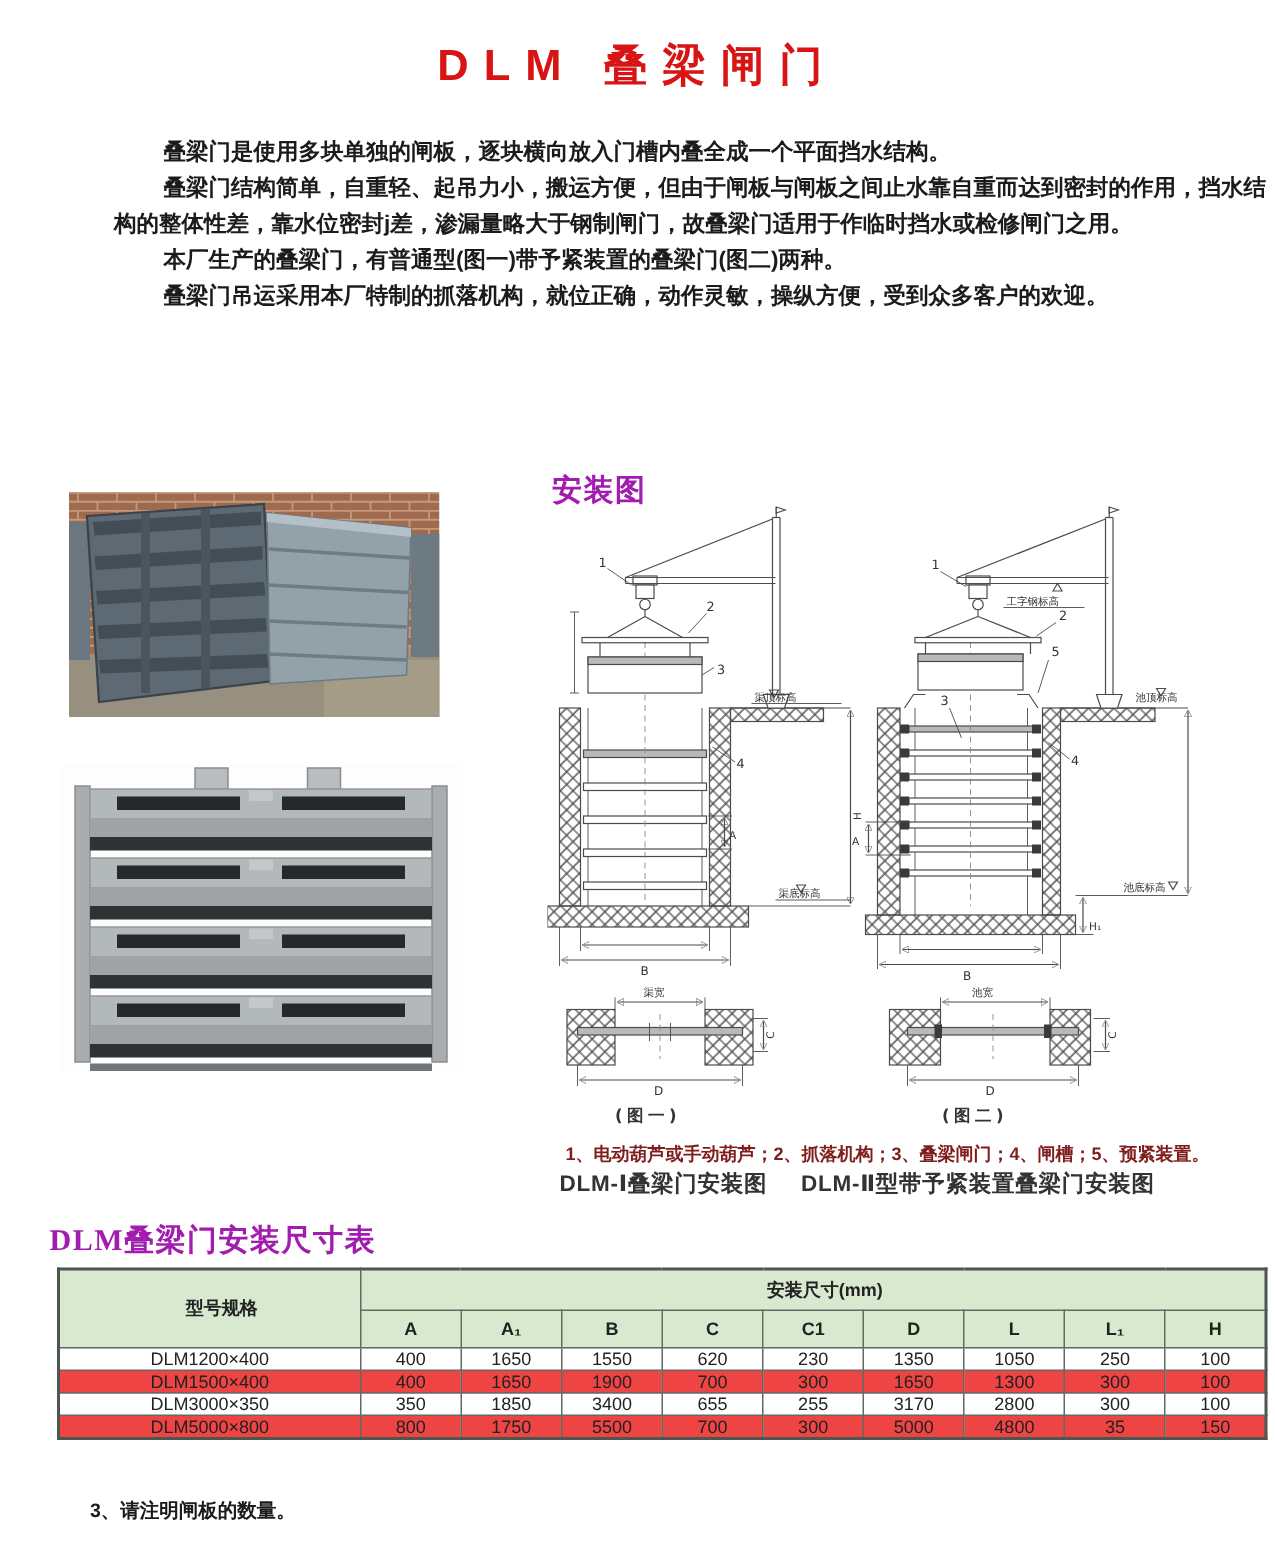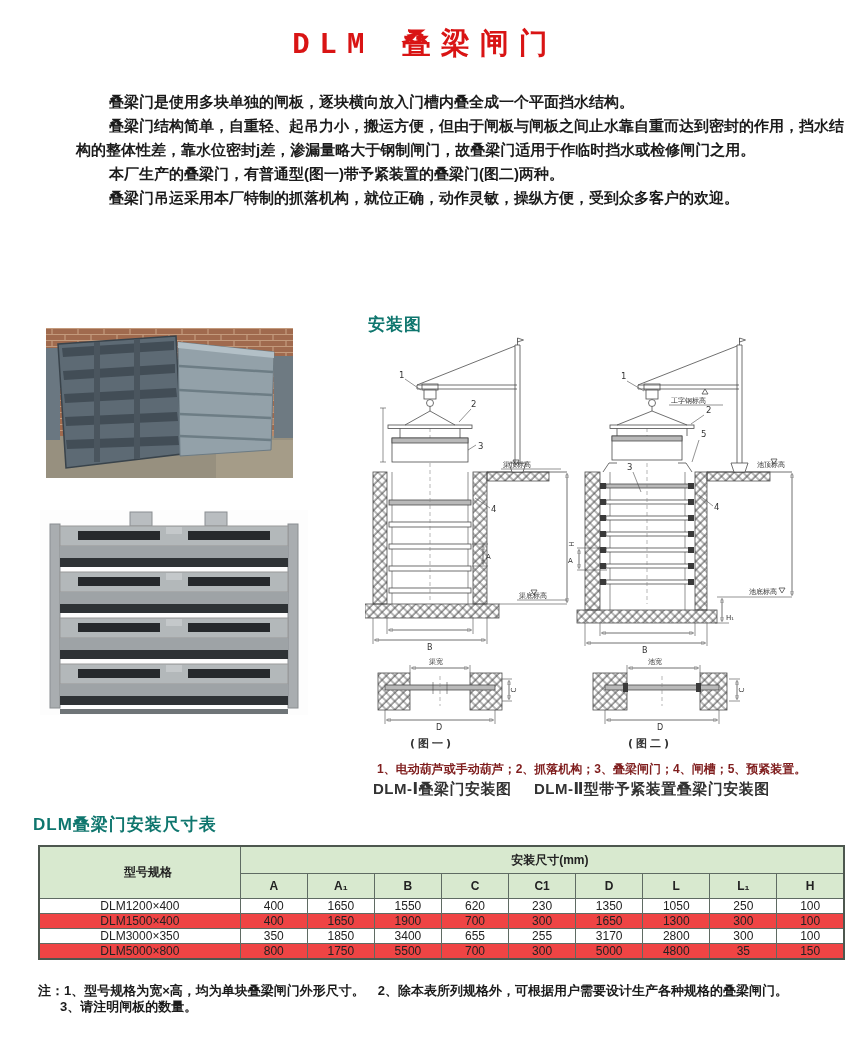--- a/index.html
+++ b/index.html
@@ -1,23 +1,23 @@
 <!DOCTYPE html>
 <html><head>
 <meta charset="utf-8">
 <style>
   html,body{margin:0;padding:0;background:#ffffff;}
   .page{position:relative;width:850px;height:1037px;background:#fff;overflow:hidden;
         font-family:"Liberation Sans","DejaVu Sans",sans-serif;color:#1b1b1b;}
   .abs{position:absolute;}
   .doc-title{top:24px;left:0;width:850px;text-align:center;font-size:29px;font-weight:bold;
-             letter-spacing:10px;color:#d91414;font-family:Liberation Mono, monospace;}
+             letter-spacing:10px;color:#d91414;}
   .intro{top:90px;left:38px;width:776px;font-size:15px;line-height:24px;font-weight:600;margin-left:38px;}
   .intro p{margin:0;text-indent:2.2em;}
-  .sec-head{font-size:17px;font-weight:bold;color:#0f766e;letter-spacing:1px;}
+  .sec-head{font-size:20px;font-weight:bold;color:#a21caf;letter-spacing:1px;font-family:Liberation Serif, serif;}
   .legend{top:761px;left:377px;font-size:12px;font-weight:600;color:#7f1d1d;}
   .figtitle{font-size:15px;font-weight:600;color:#333;letter-spacing:.5px;top:780px;}
   
   .dimtable{top:845px;left:38px;width:807px;border-collapse:collapse;table-layout:fixed;
             font-size:12px;color:#222;}
   .dimtable th,.dimtable td{border:1px solid #5f6b63;text-align:center;padding:0;}
   .dimtable{border:2px solid #4d574f;}
   .dimtable thead th{background:#d8e9cf;font-weight:bold;}
   .dimtable .hr1 th{height:26px;padding-left:16px;}
   .dimtable .hr2 th{height:24px;}
@@ -423,16 +423,15 @@
         <td>700</td>
         <td>300</td>
         <td>5000</td>
         <td>4800</td>
         <td>35</td>
         <td>150</td>
       </tr>
     </tbody>
   </table>
 
-  <div class="abs notes" style="top:983px;">注：1、型号规格为宽×高，均为单块叠梁闸门外形尺寸。　2、除本表所列规格外，可根据用户需要设计生产各种规格的叠梁闸门。</div>
   <div class="abs notes" style="top:999px;left:60px;">3、请注明闸板的数量。</div>
 
 </div>
 
 </body></html>

